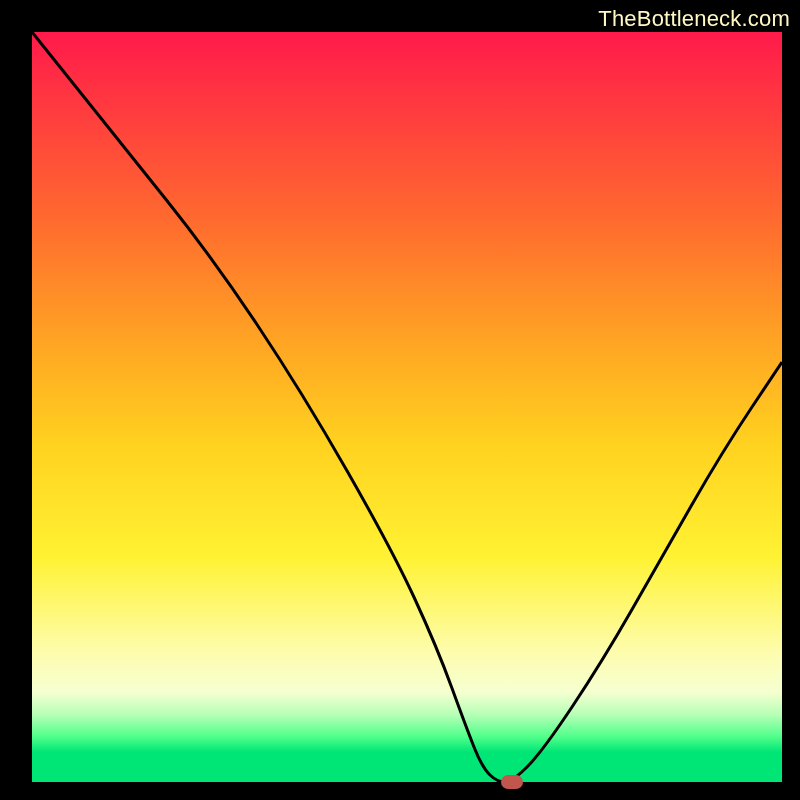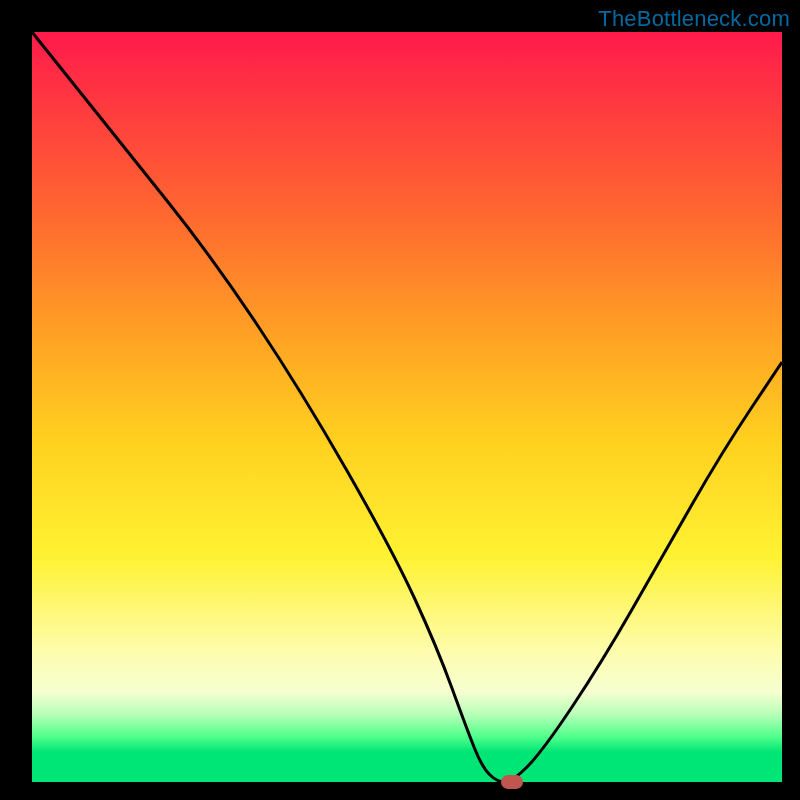--- a/index.html
+++ b/index.html
@@ -36,21 +36,21 @@
       #b7ffb7 91%,
       #4fff8a 94%,
       #00e676 96%,
       #00e676 100%
     );
   }
   .watermark {
     position: absolute;
     top: 6px;
     right: 10px;
-    color: #0369a1;
+    color: #fef9c3;
     font-family: Arial, Helvetica, sans-serif;
     font-size: 22px;
     letter-spacing: 0.2px;
     user-select: none;
   }
   svg.curve {
     position: absolute;
     left: 0;
     top: 0;
     width: 100%;

